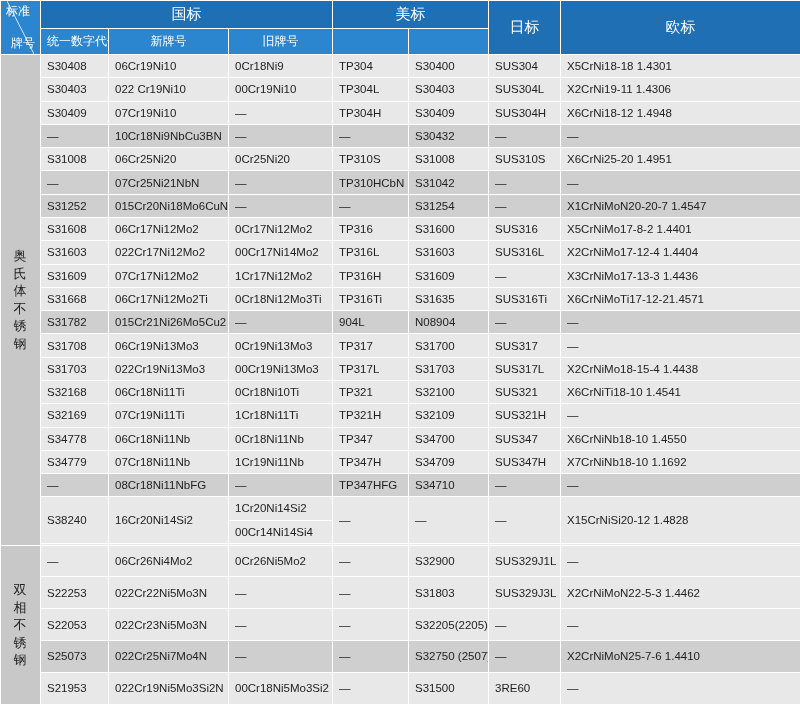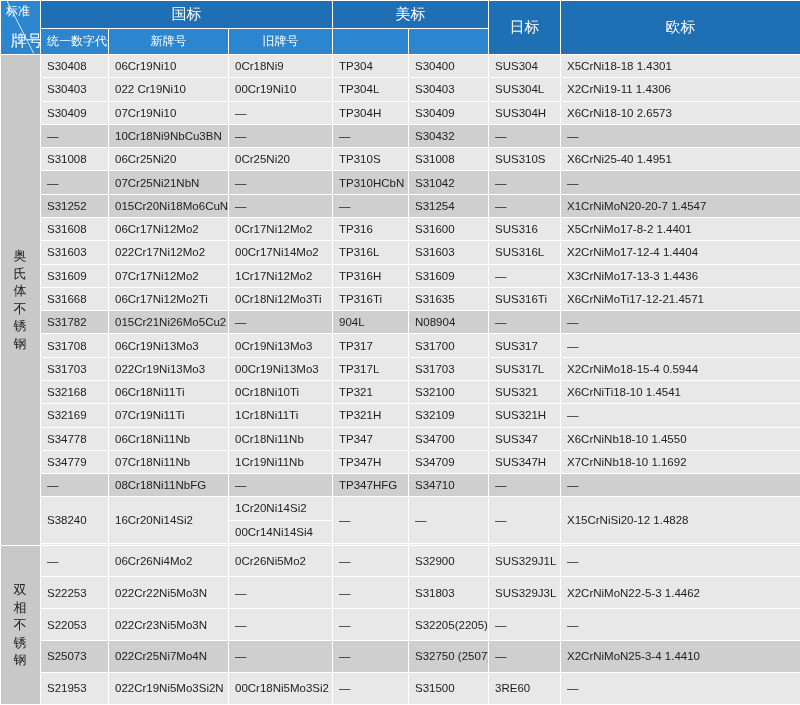--- a/index.html
+++ b/index.html
@@ -64,21 +64,21 @@
   .corner-top {
     position: absolute;
     top: 2px;
     right: 4px;
     font-size: 12px;
   }
   .corner-bottom {
     position: absolute;
     bottom: 2px;
     left: 4px;
-    font-size: 16px;
+    font-size: 12px;
   }
   .corner-diag {
     position: absolute;
     top: 0; left: 0;
     width: 100%; height: 100%;
   }
   
   .c-light { background: #e8e8e8; }
   .c-dark  { background: #cfcfcf; }
   .rowgrp {
@@ -152,39 +152,39 @@
         <td class="c-light">SUS304L</td>
         <td class="c-light">X2CrNi19-11 1.4306</td>
       </tr>
       <tr>
         <td class="c-light">S30409</td>
         <td class="c-light">07Cr19Ni10</td>
         <td class="c-light">—</td>
         <td class="c-light">TP304H</td>
         <td class="c-light">S30409</td>
         <td class="c-light">SUS304H</td>
-        <td class="c-light">X6CrNi18-10 2.6573</td>
+        <td class="c-light">X6CrNi18-12 1.4948</td>
       </tr>
       <tr>
         <td class="c-dark">—</td>
         <td class="c-dark">10Cr18Ni9NbCu3BN</td>
         <td class="c-dark">—</td>
         <td class="c-dark">—</td>
         <td class="c-dark">S30432</td>
         <td class="c-dark">—</td>
         <td class="c-dark">—</td>
       </tr>
       <tr>
         <td class="c-light">S31008</td>
         <td class="c-light">06Cr25Ni20</td>
         <td class="c-light">0Cr25Ni20</td>
         <td class="c-light">TP310S</td>
         <td class="c-light">S31008</td>
         <td class="c-light">SUS310S</td>
-        <td class="c-light">X6CrNi25-40 1.4951</td>
+        <td class="c-light">X6CrNi25-20 1.4951</td>
       </tr>
       <tr>
         <td class="c-dark">—</td>
         <td class="c-dark">07Cr25Ni21NbN</td>
         <td class="c-dark">—</td>
         <td class="c-dark">TP310HCbN</td>
         <td class="c-dark">S31042</td>
         <td class="c-dark">—</td>
         <td class="c-dark">—</td>
       </tr>
@@ -251,21 +251,21 @@
         <td class="c-light">SUS317</td>
         <td class="c-light">—</td>
       </tr>
       <tr>
         <td class="c-light">S31703</td>
         <td class="c-light">022Cr19Ni13Mo3</td>
         <td class="c-light">00Cr19Ni13Mo3</td>
         <td class="c-light">TP317L</td>
         <td class="c-light">S31703</td>
         <td class="c-light">SUS317L</td>
-        <td class="c-light">X2CrNiMo18-15-4 0.5944</td>
+        <td class="c-light">X2CrNiMo18-15-4 1.4438</td>
       </tr>
       <tr>
         <td class="c-light">S32168</td>
         <td class="c-light">06Cr18Ni11Ti</td>
         <td class="c-light">0Cr18Ni10Ti</td>
         <td class="c-light">TP321</td>
         <td class="c-light">S32100</td>
         <td class="c-light">SUS321</td>
         <td class="c-light">X6CrNiTi18-10 1.4541</td>
       </tr>
@@ -357,21 +357,21 @@
         <td class="c-light">—</td>
         <td class="c-light">—</td>
       </tr>
       <tr>
         <td class="c-dark">S25073</td>
         <td class="c-dark">022Cr25Ni7Mo4N</td>
         <td class="c-dark">—</td>
         <td class="c-dark">—</td>
         <td class="c-dark">S32750 (2507)</td>
         <td class="c-dark">—</td>
-        <td class="c-dark">X2CrNiMoN25-3-4 1.4410</td>
+        <td class="c-dark">X2CrNiMoN25-7-6 1.4410</td>
       </tr>
       <tr>
         <td class="c-light">S21953</td>
         <td class="c-light">022Cr19Ni5Mo3Si2N</td>
         <td class="c-light">00Cr18Ni5Mo3Si2</td>
         <td class="c-light">—</td>
         <td class="c-light">S31500</td>
         <td class="c-light">3RE60</td>
         <td class="c-light">—</td>
       </tr>

